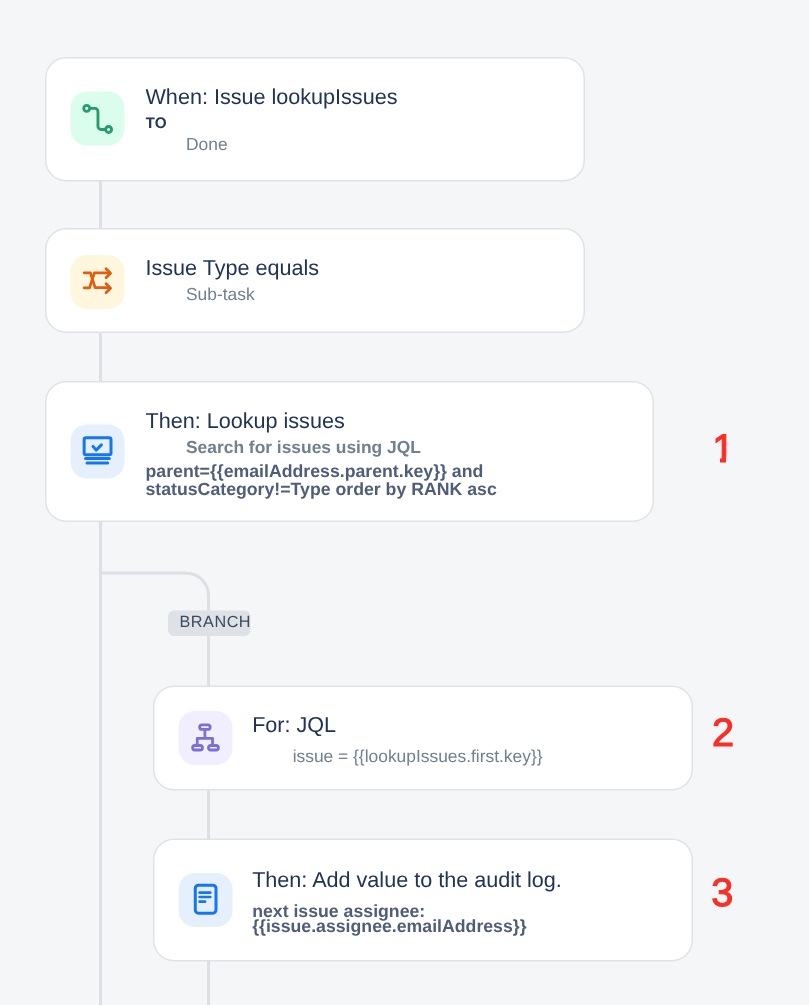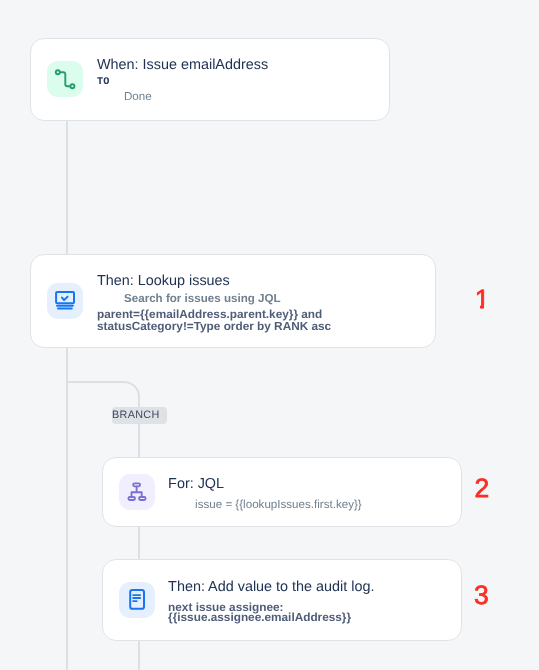--- a/index.html
+++ b/index.html
@@ -26,27 +26,27 @@
     box-sizing:border-box;
   }
   .ic{
     position:absolute;width:36px;height:36px;border-radius:11px;
     left:16px;
   }
   .ic svg{display:block;}
   .txt{position:absolute;left:66px;}
   .ln{position:absolute;white-space:nowrap;left:0;will-change:opacity;}
   .title{font-size:14.4px;color:#203355;}
-  .kicker{font-size:10.2px;font-weight:bold;color:#23365a;letter-spacing:.2px;font-family:Liberation Mono, monospace;}
+  .kicker{font-size:10.2px;font-weight:bold;color:#23365a;letter-spacing:.2px;}
   .sub{font-size:11.6px;color:#70808f;margin-left:27px;}
   .subb{font-size:11.8px;color:#4f5d78;font-weight:bold;}
 
   .branch-pill{
     position:absolute;background:#dee1e6;border-radius:4px;
-    display:flex;align-items:center;justify-content:flex-start;
+    display:flex;align-items:center;justify-content:flex-end;
   }
   .branch-pill-text{font-size:10.8px;letter-spacing:.35px;color:#3c4a60;will-change:opacity;
     line-height:11px;padding-left:.35px;}
   .num{position:absolute;will-change:opacity;color:#fb2e25;font-size:26.5px;font-weight:normal;line-height:1;-webkit-text-stroke:0.75px #fb2e25;}
   
   .num.one::before,.num.one::after{content:"";position:absolute;background:#f5f6f8;
     height:4px;top:18.6px;}
   .num.one::before{left:0;width:5.5px;}
   .num.one::after{left:9.2px;width:6px;}
 </style>
@@ -63,26 +63,40 @@
 
   <div class="card" style="left:30px;top:37.6px;width:360px;height:83.2px;">
     <div class="ic" style="background:#dbfdee;top:22px;">
       <svg width="36" height="36" viewBox="0 0 36 36" fill="none" stroke="#269d6a" stroke-width="1.9" stroke-linecap="round" stroke-linejoin="round">
         <path d="M13.6 11.2h2.6a2.1 2.1 0 0 1 2.1 2.1v9.9a2.1 2.1 0 0 0 2.1 2.1h2.2"></path>
         <circle cx="10.8" cy="11.2" r="2.0"></circle>
         <circle cx="25.4" cy="25.3" r="2.0"></circle>
       </svg>
     </div>
     <div class="txt" style="top:0;left:66px;">
-      <div class="ln title" style="top:18.7px;">When: Issue emailAddress</div>
+      <div class="ln title" style="top:18.7px;">When: Issue lookupIssues</div>
       <div class="ln kicker" style="top:38.5px;">TO</div>
       <div class="ln sub" style="top:51px;">Done</div>
     </div>
   </div>
 
+  <div class="card" style="left:30px;top:151.7px;width:360px;height:70.5px;">
+    <div class="ic" style="background:#fff7dd;top:17px;">
+      <svg width="36" height="36" viewBox="0 0 36 36" fill="none" stroke="#e05d12" stroke-width="1.85" stroke-linecap="round" stroke-linejoin="round">
+        <path d="M9.1 11.9h4.2l3.1 9.9h8.7"></path>
+        <path d="M9.1 21.9h3.6l3.2-10.0h9.3"></path>
+        <path d="M23.7 9.1l3.0 3.0-3.0 3.0"></path>
+        <path d="M23.7 19.1l3.0 3.0-3.0 3.0"></path>
+      </svg>
+    </div>
+    <div class="txt" style="top:0;left:66px;">
+      <div class="ln title" style="top:18.4px;">Issue Type equals</div>
+      <div class="ln sub" style="top:37.2px;">Sub-task</div>
+    </div>
+  </div>
 
   <div class="card" style="left:30px;top:253.9px;width:406px;height:94.1px;">
     <div class="ic" style="background:#e5f0fc;top:28px;">
       <svg width="36" height="36" viewBox="0 0 36 36" fill="none" stroke="#1575f2" stroke-width="2" stroke-linecap="round" stroke-linejoin="round">
         <rect x="9.1" y="8.9" width="17.9" height="11.3" rx="1.2"></rect>
         <path d="M15.0 14.6l2.1 2.5 3.5-3.5"></path>
         <path d="M10.0 22.7h15.9M11.0 25.6h13.8"></path>
       </svg>
     </div>
     <div class="txt" style="top:0;left:66px;">

